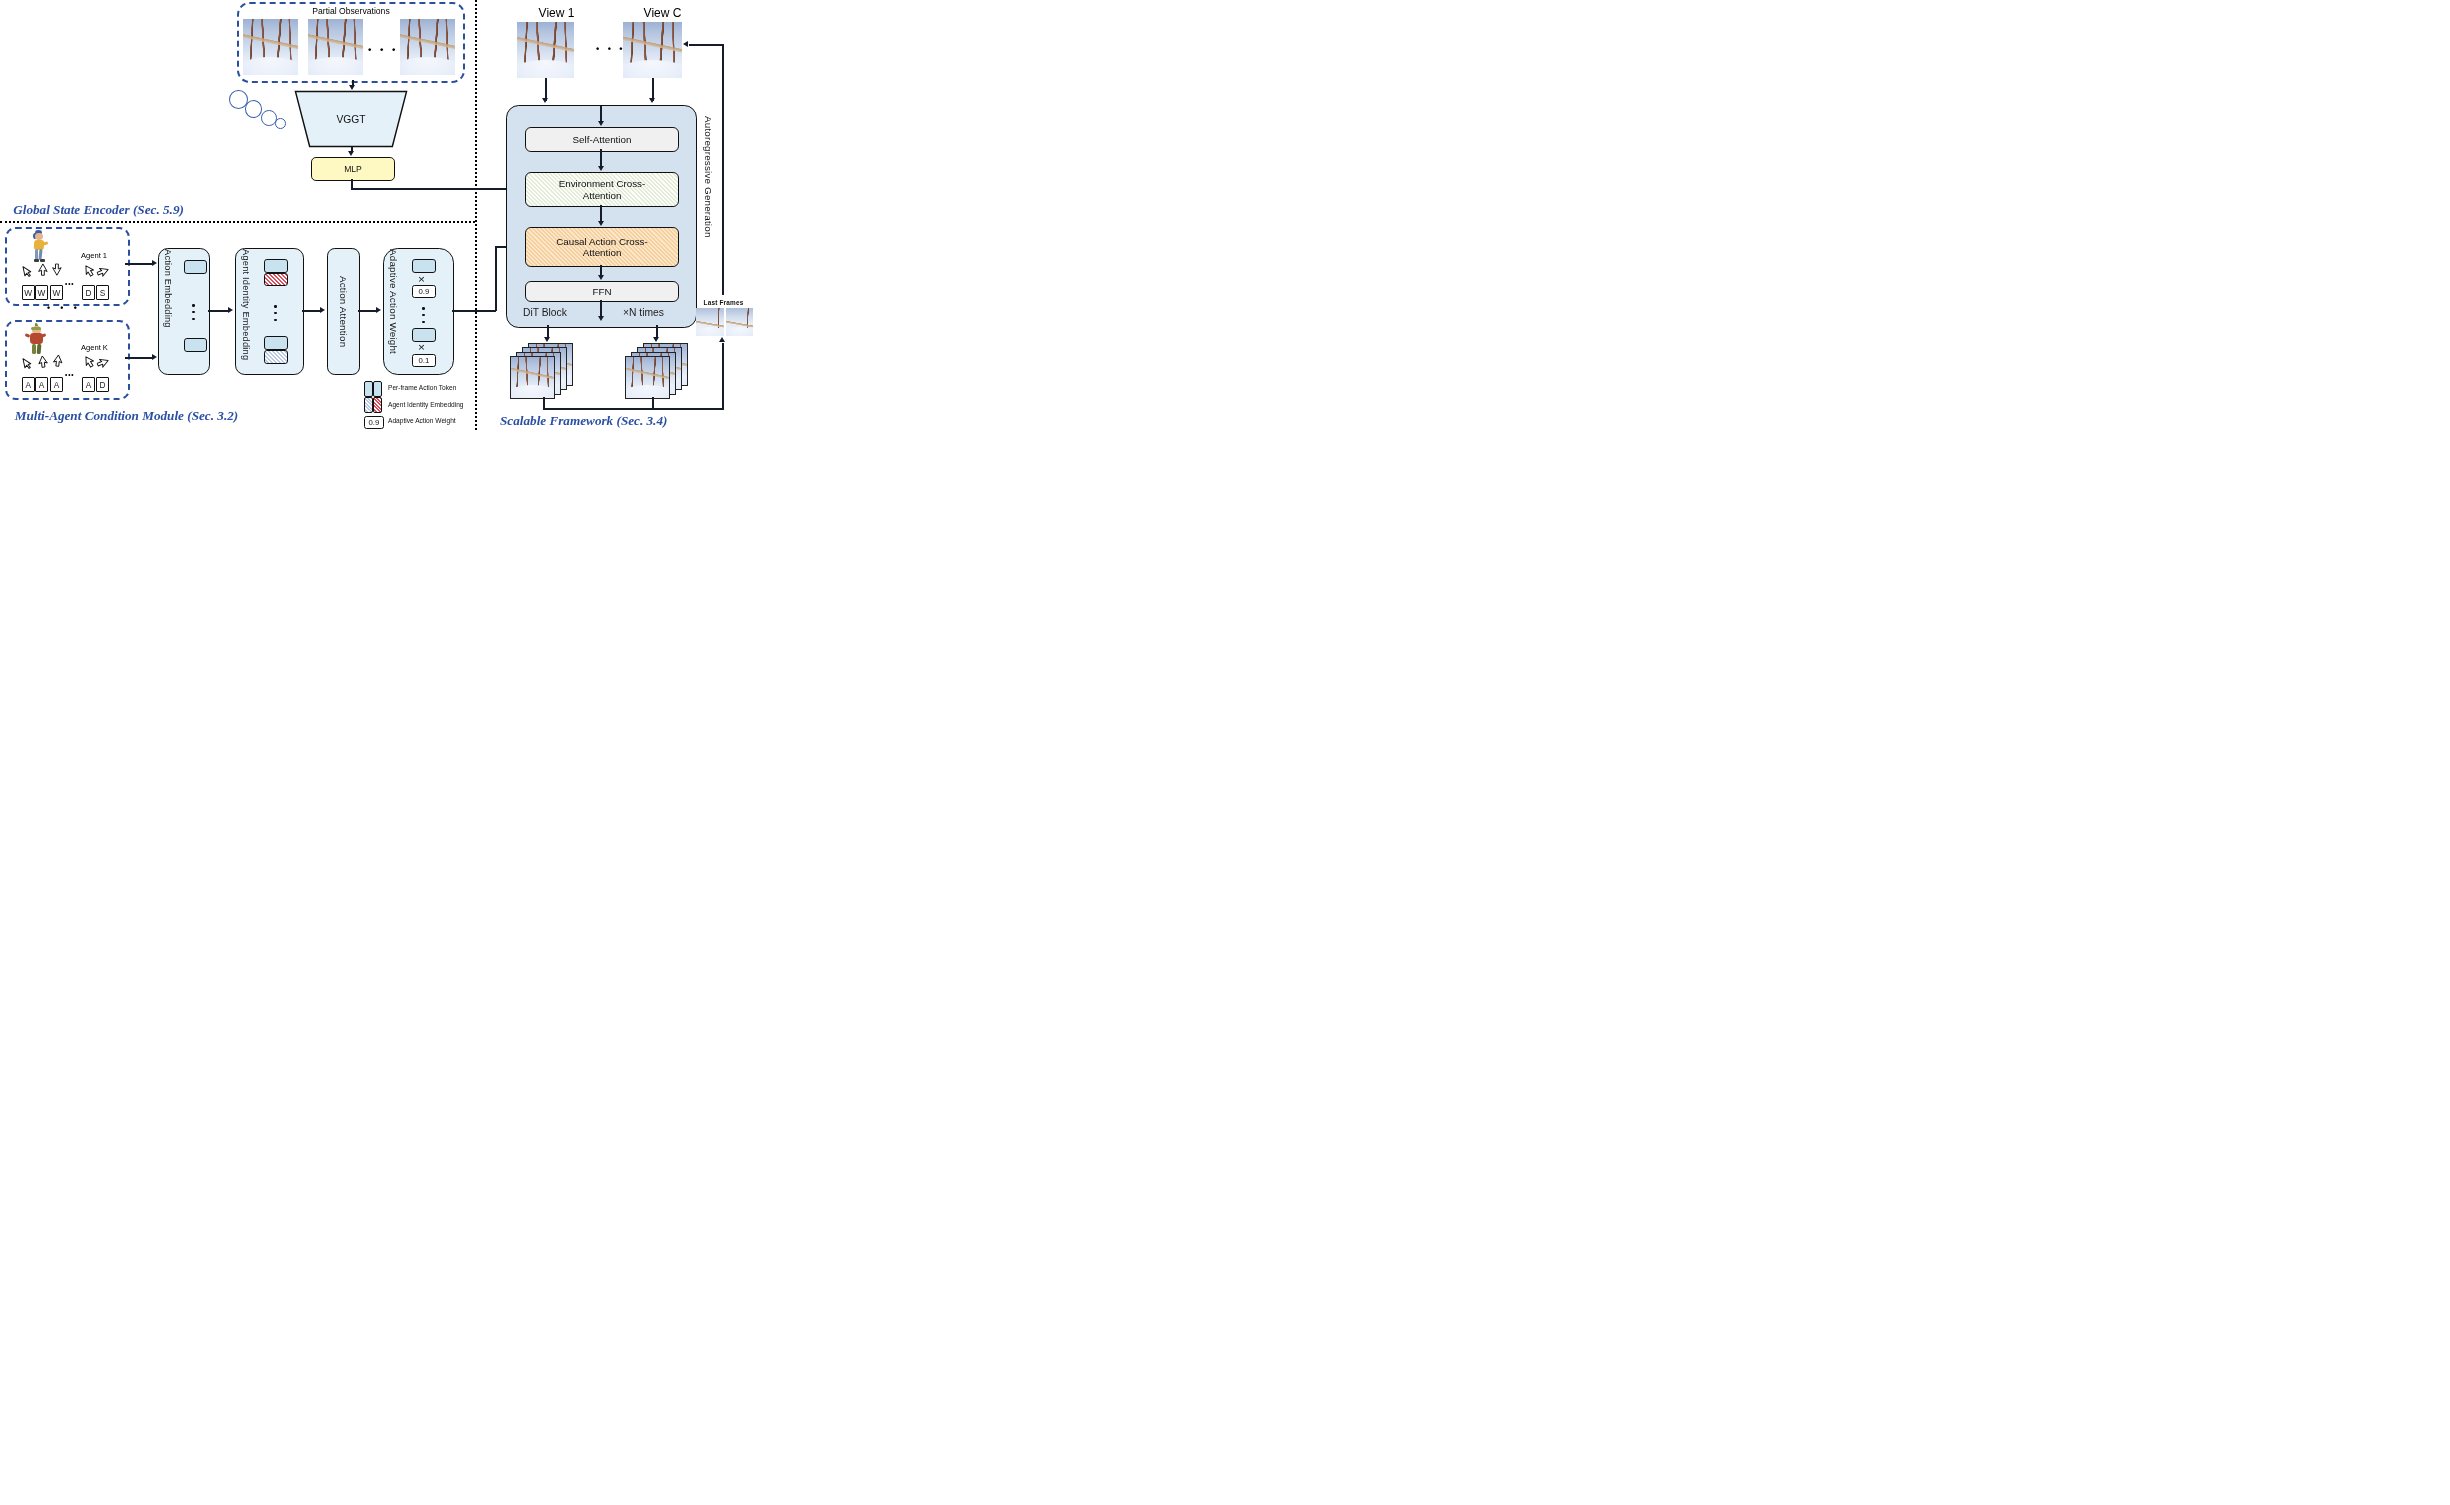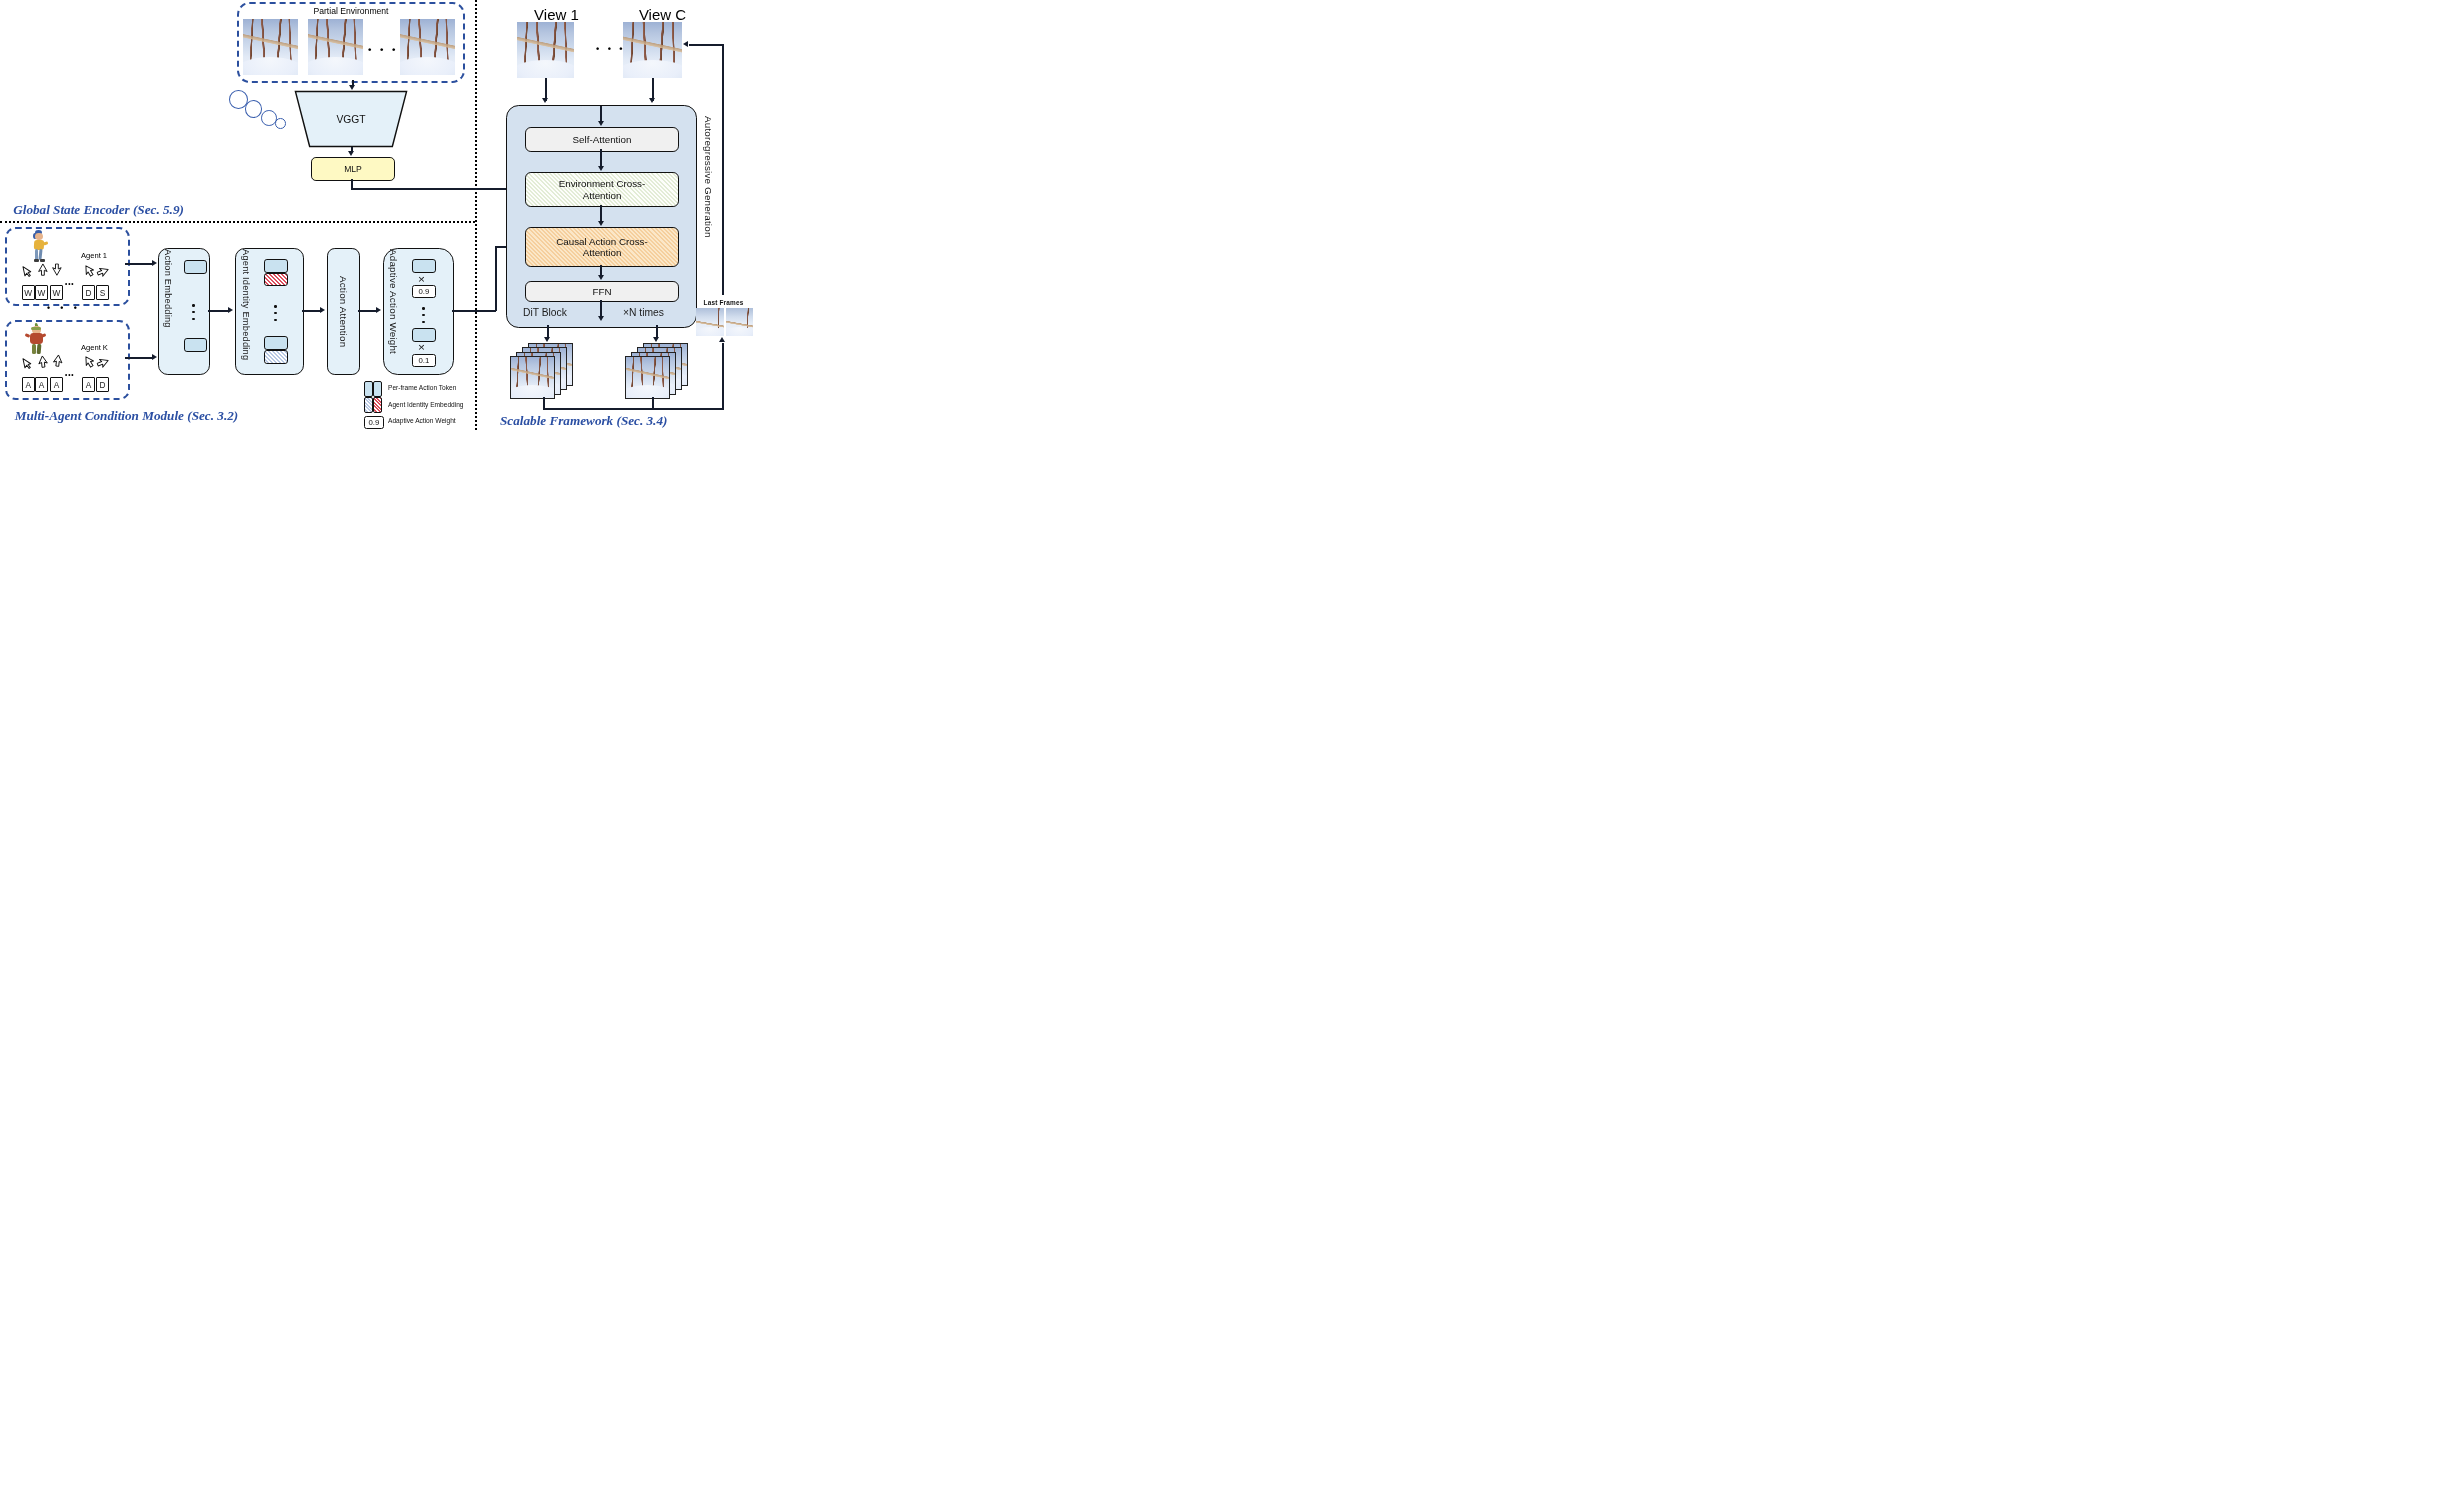--- a/index.html
+++ b/index.html
@@ -64,41 +64,41 @@
   
   .key{position:absolute;width:11.3px;height:13.2px;border:1.2px solid #111;border-radius:1px;background:#fff;
        display:flex;align-items:center;justify-content:center;font-size:8.3px;color:#222;}
   .cur{position:absolute;width:11.8px;height:13.2px;}
   
   .pill{position:absolute;width:6.9px;height:13.7px;border:1px solid #111;border-radius:2px;background:#c9e2f0;}
   .pill.hat-blue{background:repeating-linear-gradient(45deg,#fff 0 1.2px,#b9c9e4 1.2px 2.5px);}
   .pill.hat-red{background:repeating-linear-gradient(45deg,#fff 0 1.2px,#dd4f5f 1.2px 2.5px);}
   .legend-label{position:absolute;font-size:6.6px;color:#111;white-space:nowrap;}
   
-  .small-title{position:absolute;font-size:15px;color:#000;white-space:nowrap;}
+  .small-title{position:absolute;font-size:12px;color:#000;white-space:nowrap;}
   .bubble{position:absolute;border:1.5px solid #3a5fae;border-radius:50%;background:#fff;}
   .char{position:absolute;}
   .char i{position:absolute;display:block;}
 </style>
 </head>
 <body>
 
 <div id="canvas">
 
   <div class="vdivider" style="left:475px;top:0;height:430px;"></div>
   <div class="hdivider" style="left:0;top:221px;width:475px;"></div>
 
 
   <div class="bubble" style="left:229px;top:90px;width:16.7px;height:17px;"></div>
   <div class="bubble" style="left:245px;top:100px;width:15px;height:15.7px;"></div>
   <div class="bubble" style="left:261px;top:110px;width:13.7px;height:13.7px;"></div>
   <div class="bubble" style="left:275px;top:118px;width:8.8px;height:8.8px;"></div>
 
   <div class="blue-dashed" style="left:237px;top:1.5px;width:224px;height:77px;border-radius:12.7px;">
-    <div class="abs" style="left:0;top:2.5px;width:100%;text-align:center;font-size:8.6px;color:#000;">Partial Environment</div>
+    <div class="abs" style="left:0;top:2.5px;width:100%;text-align:center;font-size:8.6px;color:#000;">Partial Observations</div>
     <div class="scene" style="position:absolute;left:3.9px;top:15.7px;width:55px;height:56px;"></div>
     <div class="scene" style="position:absolute;left:69px;top:15.7px;width:55px;height:56px;"></div>
     <div class="scene" style="position:absolute;left:161px;top:15.7px;width:55px;height:56px;"></div>
     <div class="hdots" style="left:129px;top:40px;font-size:9.8px;">• • •</div>
   </div>
 
   <div class="vl" style="left:352px;top:80px;height:5.9px;"></div>
   <div class="ah down" style="left:349px;top:85px;"></div>
 
   <svg class="abs" style="left:294px;top:90px;" width="114" height="58" viewBox="0 0 233 118">

